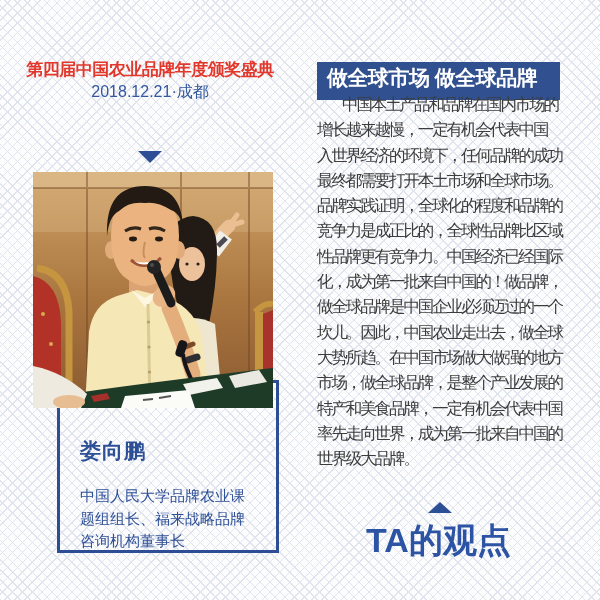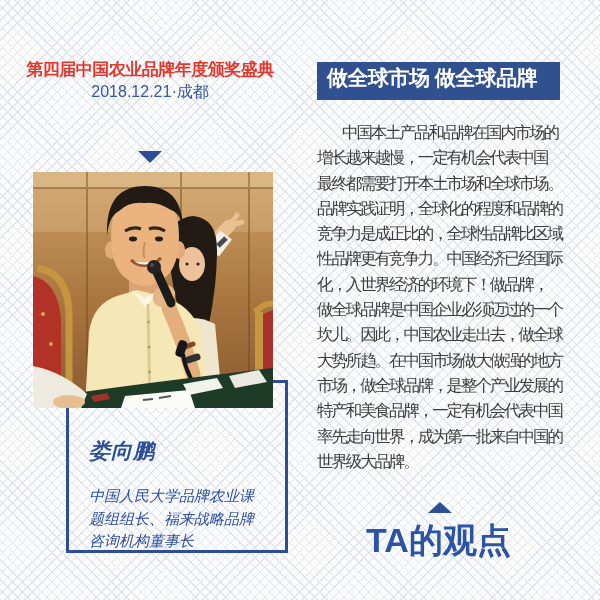--- a/index.html
+++ b/index.html
@@ -35,44 +35,43 @@
     width:0;height:0;
     border-left:12px solid transparent;
     border-right:12px solid transparent;
     border-top:12px solid #2d4e94;
   }
   .photo-frame{
     position:absolute;left:33px;top:172px;width:240px;height:236px;
     z-index:3;overflow:hidden;
   }
   .info-box{
-    position:absolute;left:66px;top:380px;width:222px;height:173px;
+    position:absolute;left:57px;top:380px;width:222px;height:173px;
     box-sizing:border-box;border:3px solid #2d4e94;
     z-index:1;
-    font-style:italic;
   }
   .speaker-name{
     margin:54px 0 0 20px;
     font-size:21px;font-weight:bold;color:#2d4f96;letter-spacing:1px;
   }
   .speaker-bio{
     margin:20px 0 0 20px;
     font-size:15px;line-height:22.5px;color:#2d4f96;
   }
   .speaker-bio div{white-space:nowrap;}
   
   .opinion-header{
     position:absolute;left:317px;top:62px;width:243px;height:38px;
     box-sizing:border-box;background:#30508f;
     color:#ffffff;font-size:21px;font-weight:bold;
     line-height:31px;padding-left:10px;white-space:nowrap;
     letter-spacing:-0.5px;
   }
   .article{
-    position:absolute;left:317px;top:120px;width:250px;
+    position:absolute;left:317px;top:92px;width:250px;
     color:#3c3c3c;font-size:16.5px;
   }
   .article div{
     white-space:nowrap;
     height:25.3px;line-height:25.3px;
     letter-spacing:-2.1px;
   }
   .article div.indent{padding-left:25px;}
   .arrow-up{
     position:absolute;left:428px;top:502px;
@@ -203,25 +202,26 @@
       <div>题组组长、福来战略品牌</div>
       <div>咨询机构董事长</div>
     </div>
   </div>
 
   <div class="opinion-header">做全球市场 做全球品牌</div>
 
   <div class="article">
     <div class="indent">中国本土产品和品牌在国内市场的</div>
     <div>增长越来越慢，一定有机会代表中国</div>
+    <div>入世界经济的环境下，任何品牌的成功</div>
     <div>最终都需要打开本土市场和全球市场。</div>
     <div>品牌实践证明，全球化的程度和品牌的</div>
     <div>竞争力是成正比的，全球性品牌比区域</div>
     <div>性品牌更有竞争力。中国经济已经国际</div>
-    <div>化，入世界经济的环境下！做品牌，</div>
+    <div>化，成为第一批来自中国的！做品牌，</div>
     <div>做全球品牌是中国企业必须迈过的一个</div>
     <div>坎儿。因此，中国农业走出去，做全球</div>
     <div>大势所趋。在中国市场做大做强的地方</div>
     <div>市场，做全球品牌，是整个产业发展的</div>
     <div>特产和美食品牌，一定有机会代表中国</div>
     <div>率先走向世界，成为第一批来自中国的</div>
     <div>世界级大品牌。</div>
   </div>
 
   <div class="arrow-up"></div>

